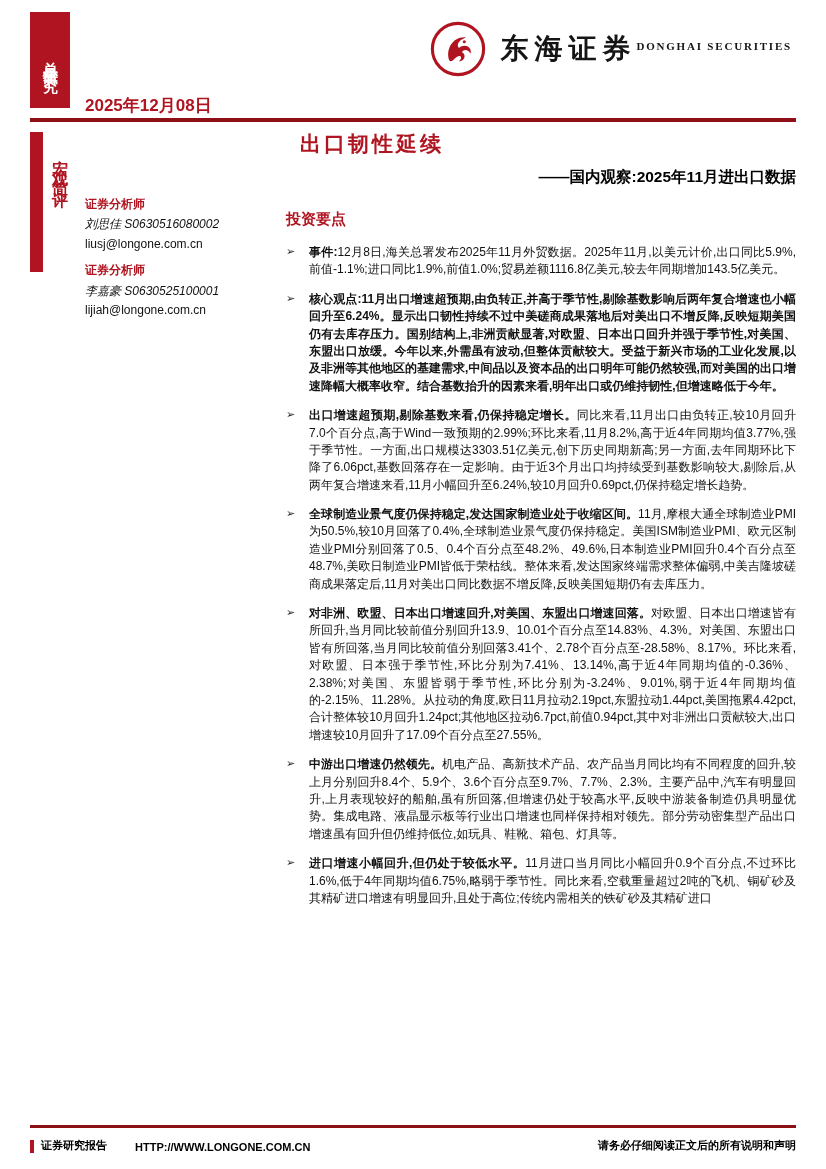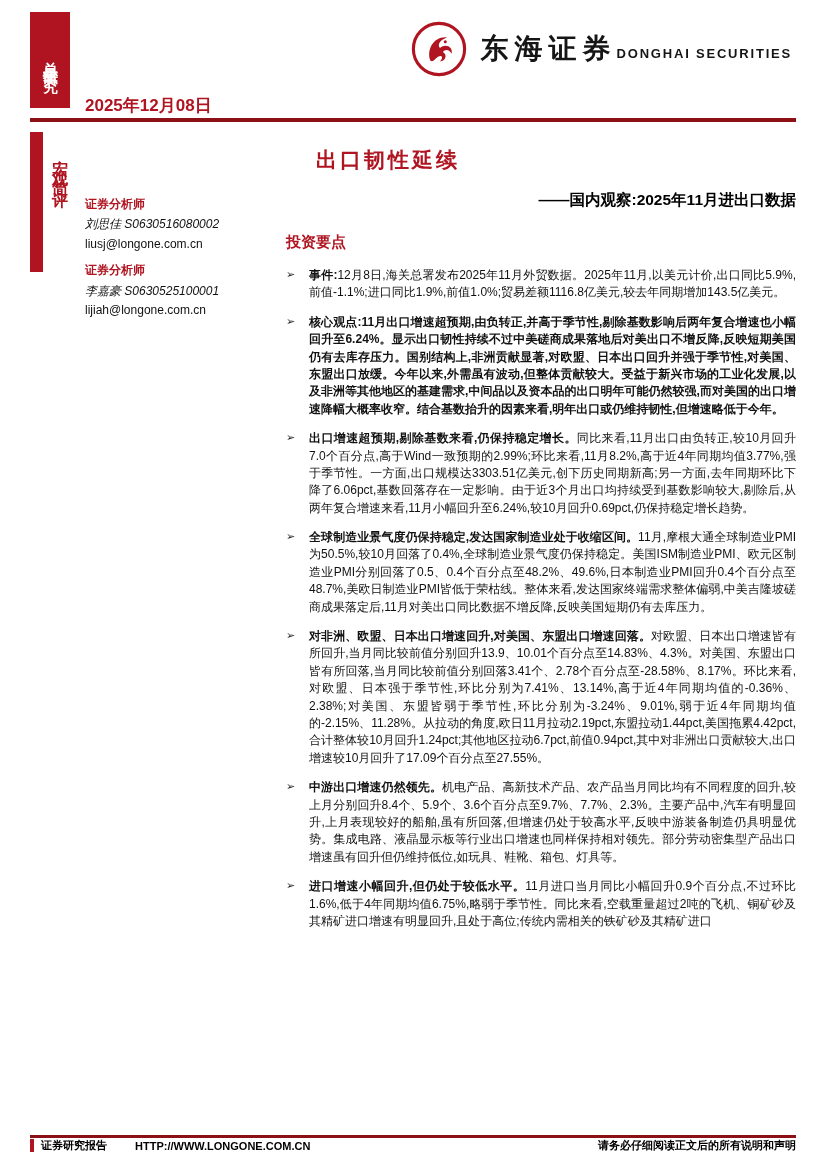--- a/index.html
+++ b/index.html
@@ -11,47 +11,47 @@
   .category-box{
     position:absolute;left:30px;top:12px;width:40px;height:96px;background:var(--accent,#af1420);
     color:#fff;display:flex;align-items:center;justify-content:center;
     writing-mode:vertical-rl;font-weight:700;font-size:15px;letter-spacing:5px;
   }
   .report-date{position:absolute;left:85px;top:94px;color:var(--accent,#af1420);font-weight:700;font-size:17px;}
   .logo{position:absolute;right:34px;top:20px;display:flex;align-items:center;gap:13px;}
   .logo-mark{width:58px;height:58px;flex:none;}
   .logo-text{display:flex;align-items:flex-start;}
   .logo-cn{font-family:"Liberation Serif","DejaVu Serif",serif;font-size:28px;font-weight:700;letter-spacing:6px;color:#151515;line-height:1;}
-  .logo-en{font-size:13px;font-weight:700;letter-spacing:1.8px;color:#151515;margin-top:11px;}
+  .logo-en{font-size:11px;font-weight:700;letter-spacing:1.8px;color:#151515;margin-top:5px;font-family:Liberation Serif, serif;}
   .header-rule{position:absolute;left:30px;right:30px;top:118px;height:4px;background:var(--rule,#8c1016);}
   
   .side-bar{position:absolute;left:30px;top:132px;width:13px;height:140px;background:var(--accent,#af1420);}
   .side-label{
     position:absolute;left:49px;top:146px;writing-mode:vertical-rl;
     color:var(--accent,#af1420);font-weight:700;font-size:16px;letter-spacing:11px;
   }
   .analysts{position:absolute;left:85px;top:196px;width:195px;font-size:12px;line-height:1.45;}
   .analyst-role{color:var(--accent,#af1420);font-weight:700;margin:0 0 3px 0;}
   .analyst-name{margin:0 0 2px 0;color:#111;font-style:italic;}
   .analyst-email{margin:0 0 9px 0;color:#111;text-decoration:none;display:block;}
   
   .main{position:absolute;left:286px;top:130px;width:510px;}
-  .doc-title{color:var(--accent,#af1420);font-size:21px;font-weight:700;letter-spacing:3px;padding-left:14px;margin:16px;}
+  .doc-title{color:var(--accent,#af1420);font-size:21px;font-weight:700;letter-spacing:3px;padding-left:14px;margin:0;}
   .doc-subtitle{text-align:right;font-weight:700;font-size:15.5px;color:#000;margin:9px 0 0 0;}
   .section-heading{color:var(--accent,#af1420);font-weight:700;font-size:15px;margin:22px 0 0 0;}
   ul.bullets{list-style:none;margin:15px 0 0 0;padding:0;}
   li.bullet{display:flex;margin-bottom:12px;}
   .marker{width:23px;flex:none;color:#222;font-size:11px;padding-top:1px;}
   .bullet-text{margin:0;font-size:12px;line-height:1.45;text-align:justify;color:#111;}
   .lead{font-weight:700;}
   .all-bold{font-weight:700;}
   
   .footer{
     position:absolute;left:30px;right:30px;bottom:16px;border-top:3px solid var(--rule,#8c1016);
-    display:flex;align-items:center;font-size:11px;font-weight:700;color:#000;
+    padding-top:10px;display:flex;align-items:flex-end;font-size:11px;font-weight:700;color:#000;
   }
   .footer-redbar{width:4px;height:13px;background:var(--accent,#af1420);margin-right:7px;flex:none;}
   .footer-url{margin-left:28px;color:#000;text-decoration:none;}
   .footer-disclaimer{margin-left:auto;}
 </style>
 </head>
 <body>
 
 <div class="page">
 

